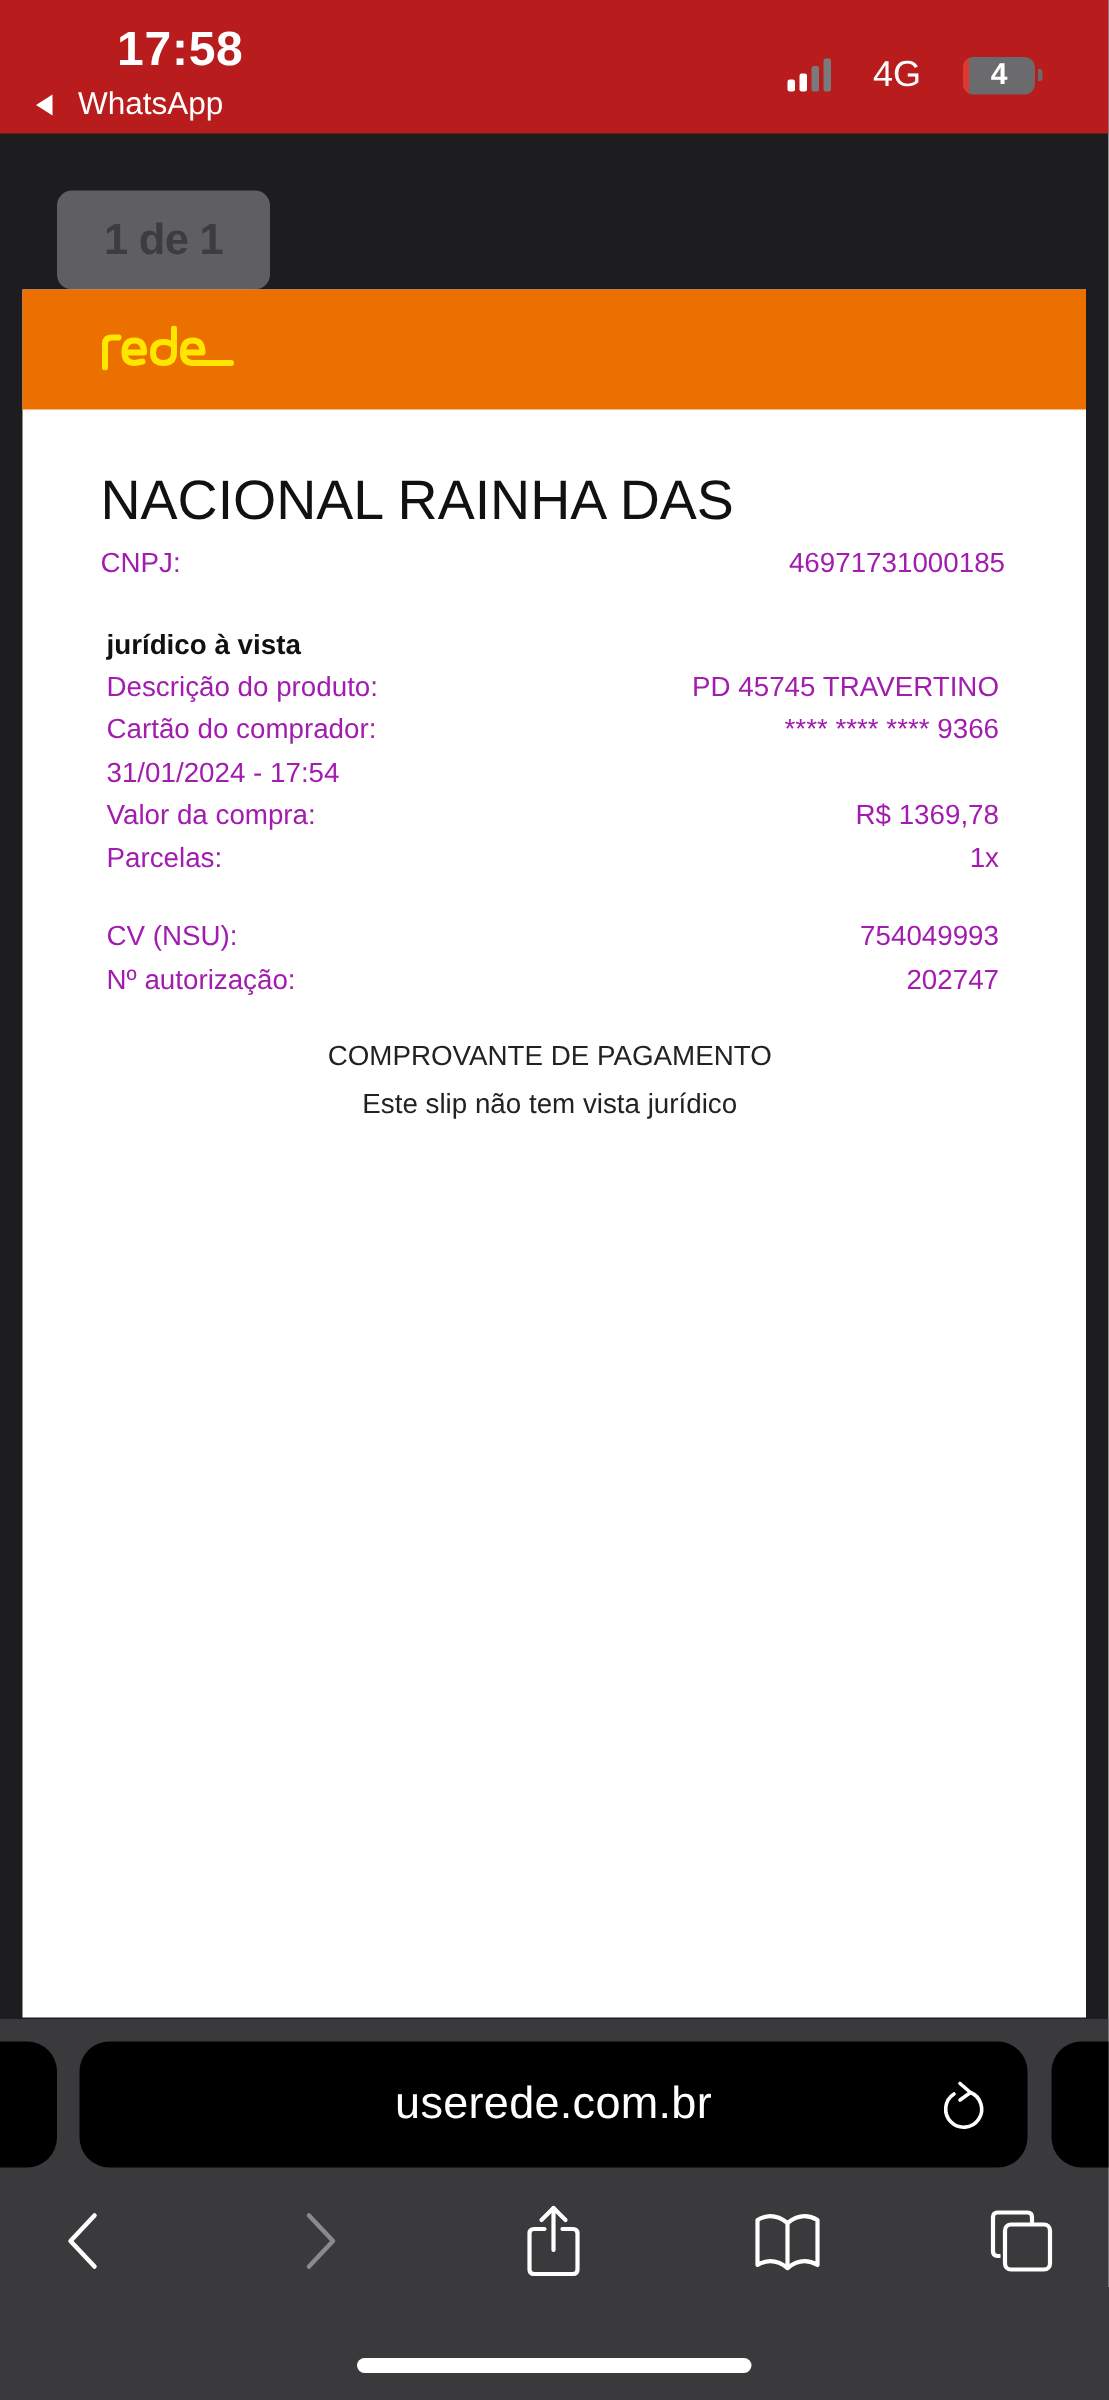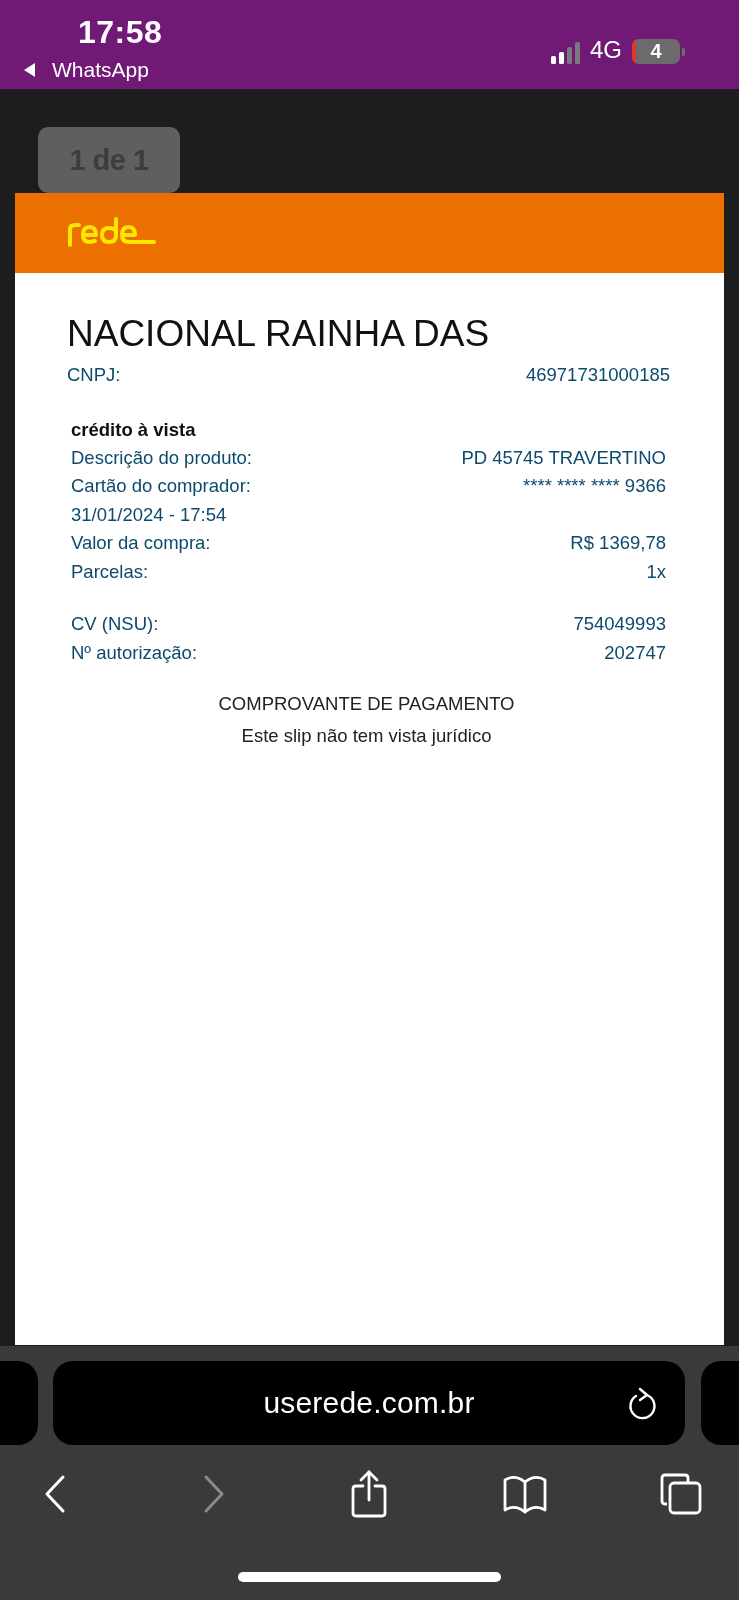--- a/index.html
+++ b/index.html
@@ -5,41 +5,41 @@
     * { box-sizing: border-box; margin: 0; padding: 0; }
     html, body { width: 739px; height: 1600px; overflow: hidden; }
     body {
       background: #1d1d1f;
       font-family: "Liberation Sans", sans-serif;
       position: relative;
     }
     
     .status-bar {
       position: absolute; left: 0; top: 0; width: 739px; height: 89px;
-      background: #701a75;
+      background: #b91c1c;
       color: #fff;
     }
     .status-time {
       position: absolute; left: 78px; top: 14px;
       font-size: 32px; font-weight: 600; letter-spacing: 0.5px;
       font-family: "Liberation Sans", sans-serif;
     }
     .back-app {
       position: absolute; left: 24px; top: 58px;
       font-size: 21px; display: flex; align-items: center; gap: 17px;
     }
     .back-app .tri {
       width: 0; height: 0;
       border-top: 7px solid transparent; border-bottom: 7px solid transparent;
       border-right: 11px solid #fff;
       display: inline-block;
     }
     .status-right {
-      position: absolute; right: 54px; top: 36px;
-      display: flex; align-items: flex-end; gap: 10px;
+      position: absolute; right: 44px; top: 36px;
+      display: flex; align-items: center; gap: 28px;
     }
     .signal { display: flex; align-items: flex-end; gap: 3px; height: 22px; }
     .signal span { width: 5px; border-radius: 1.5px; background: #fff; }
     .signal span.dim { background: #7a7a7c; }
     .net { font-size: 24px; font-weight: 500; color: #fff; }
     .battery {
       position: relative; width: 48px; height: 25px;
       background: #6b6b6d; border-radius: 7px;
       display: flex; align-items: center; justify-content: center;
       font-size: 20px; font-weight: 700; color: #fff;
@@ -76,21 +76,21 @@
       position: absolute; left: 51px; top: 24px;
     }
     .doc-body { padding: 0 58px 0 52px; color: #1a1a1a; }
     .merchant-name {
       margin-top: 40px;
       font-size: 37px; font-weight: 400; color: #111;
       letter-spacing: 0px;
     }
     .row {
       display: flex; justify-content: space-between; align-items: center;
-      font-size: 18.5px; color: #0c4a6e; line-height: 28.5px; gap: 24px;
+      font-size: 18.5px; color: #a21caf; line-height: 28.5px; gap: 24px;
     }
     .cnpj-row { margin-top: 6px; margin-right: -4px; }
     .section { padding-left: 4px; }
     .section-title {
       margin-top: 26px; font-size: 18.5px; font-weight: 700; color: #111; line-height: 28px;
     }
     .spacer { height: 24px; }
     .footer-title {
       margin-top: 26px; text-align: center; font-size: 18.5px; color: #222;
     }
@@ -170,21 +170,21 @@
     </svg>
   </div>
   <div class="doc-body">
     <div class="merchant-name">NACIONAL RAINHA DAS</div>
     <div class="row cnpj-row">
       <span>CNPJ:</span>
       <span>46971731000185</span>
     </div>
 
     <div class="section">
-      <div class="section-title">crédito à vista</div>
+      <div class="section-title">jurídico à vista</div>
       <div class="row">
         <span>Descrição do produto:</span>
         <span>PD 45745 TRAVERTINO</span>
       </div>
       <div class="row">
         <span>Cartão do comprador:</span>
         <span>**** **** **** 9366</span>
       </div>
       <div class="row">
         <span>31/01/2024 - 17:54</span>

